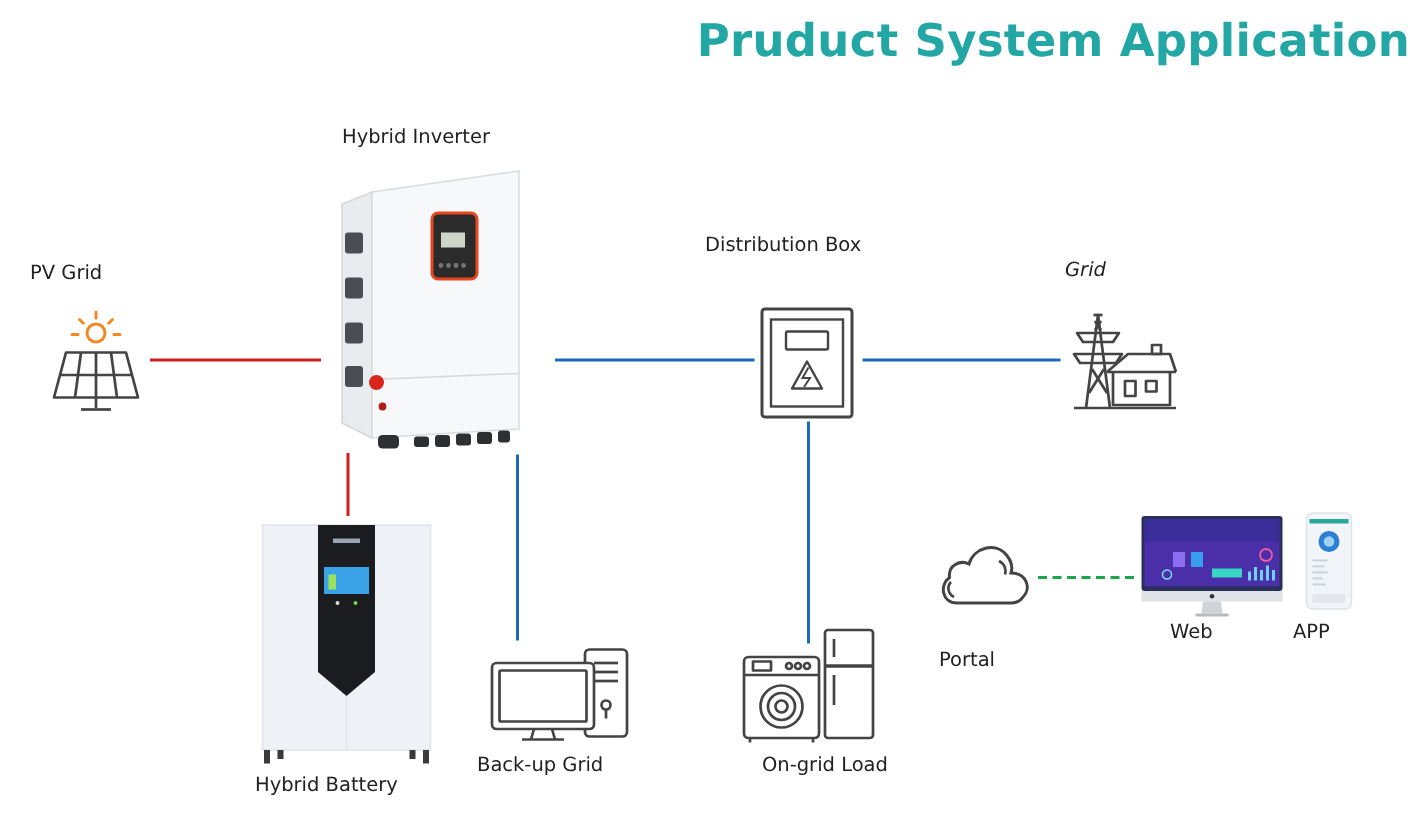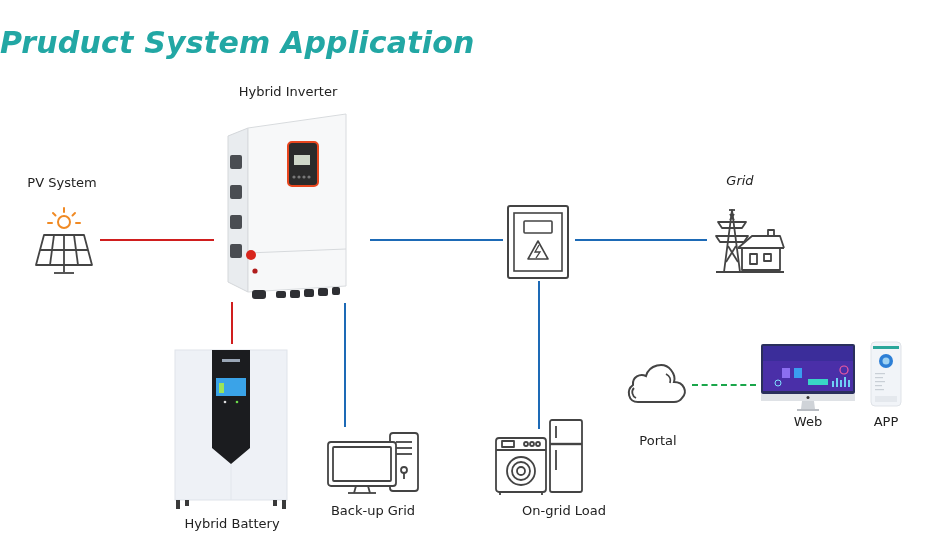--- a/index.html
+++ b/index.html
@@ -1,39 +1,39 @@
 <!DOCTYPE html>
 <html><head>
 <meta charset="utf-8">
 <style>
   html, body { margin:0; padding:0; background:#ffffff; }
   body { width:940px; height:548px; position:relative; overflow:hidden;
          font-family:"DejaVu Sans", "Liberation Sans", sans-serif; color:#222; }
-  .title { position:absolute; left:0; width:940px; top:25px; text-align:left;
-           font-size:30px; font-weight:bold; color:#22a7a4; letter-spacing:0.2px;font-style:italic; }
-  .label { position:absolute; font-size:13px; color:#222; text-align:center; white-space:nowrap; line-height:16px; }
+  .title { position:absolute; left:0; width:940px; top:10px; text-align:right;
+           font-size:30px; font-weight:bold; color:#22a7a4; letter-spacing:0.2px; }
+  .label { position:absolute; font-size:13px; color:#222; white-space:nowrap; line-height:16px; }
   .line { position:absolute; }
   .red { background:#d01e1e; }
   .blue { background:#1d6ab6; }
   svg { position:absolute; overflow:visible; }
 </style>
 </head>
 <body>
 
 <div class="title">Pruduct System Application</div>
 
 <div class="line red" style="left:100px; top:239px; width:114px; height:2px;"></div>
 <div class="line red" style="left:231px; top:302px; width:2px; height:42px;"></div>
 <div class="line blue" style="left:370px; top:239px; width:133px; height:2px;"></div>
 <div class="line blue" style="left:344px; top:303px; width:2px; height:124px;"></div>
 <div class="line blue" style="left:575px; top:239px; width:132px; height:2px;"></div>
 <div class="line blue" style="left:538px; top:281px; width:2px; height:148px;"></div>
 <div class="line" style="left:692px; top:384px; width:64px; height:0; border-top:2px dashed #1aa64a;"></div>
 
-<div class="label" style="left:20px; top:175px; width:84px;">PV System</div>
+<div class="label" style="left:20px; top:175px; width:84px;">PV Grid</div>
 <svg style="left:30px; top:205px;" width="68" height="72" viewBox="0 0 68 72">
   <g stroke="#f08a24" stroke-width="2" fill="none" stroke-linecap="round">
     <circle cx="34" cy="17" r="6"></circle>
     <line x1="34" y1="3" x2="34" y2="7"></line>
     <line x1="23" y1="8" x2="25.5" y2="10.5"></line>
     <line x1="45" y1="8" x2="42.5" y2="10.5"></line>
     <line x1="18" y1="18" x2="22" y2="18"></line>
     <line x1="46" y1="18" x2="50" y2="18"></line>
   </g>
   <g stroke="#444" stroke-width="1.8" fill="none" stroke-linejoin="round">
@@ -78,20 +78,21 @@
     <rect x="28" y="182" width="14" height="9" rx="3"></rect>
     <rect x="52" y="183" width="10" height="7" rx="2"></rect>
     <rect x="66" y="182" width="10" height="8" rx="2"></rect>
     <rect x="80" y="181" width="10" height="8" rx="2"></rect>
     <rect x="94" y="180" width="10" height="8" rx="2"></rect>
     <rect x="108" y="179" width="8" height="8" rx="2"></rect>
   </g>
 </svg>
 
 <div class="label" style="left:470px; top:156px; width:140px;">
+  <div>Distribution Box</div>
 </div>
 <svg style="left:506px; top:205px;" width="64" height="76" viewBox="0 0 64 76">
   <rect x="2" y="1" width="60" height="72" rx="2" fill="none" stroke="#444" stroke-width="2"></rect>
   <rect x="8" y="8" width="48" height="58" fill="none" stroke="#444" stroke-width="1.6"></rect>
   <rect x="18" y="16" width="28" height="12" rx="1" fill="none" stroke="#444" stroke-width="1.6"></rect>
   <polygon points="32,36 42,54 22,54" fill="none" stroke="#444" stroke-width="1.6" stroke-linejoin="round"></polygon>
   <polyline points="33,40 29,47 34,47 30,53" fill="none" stroke="#444" stroke-width="1.3"></polyline>
 </svg>
 
 <div class="label" style="left:710px; top:173px; width:60px;font-style:italic;">Grid</div>

